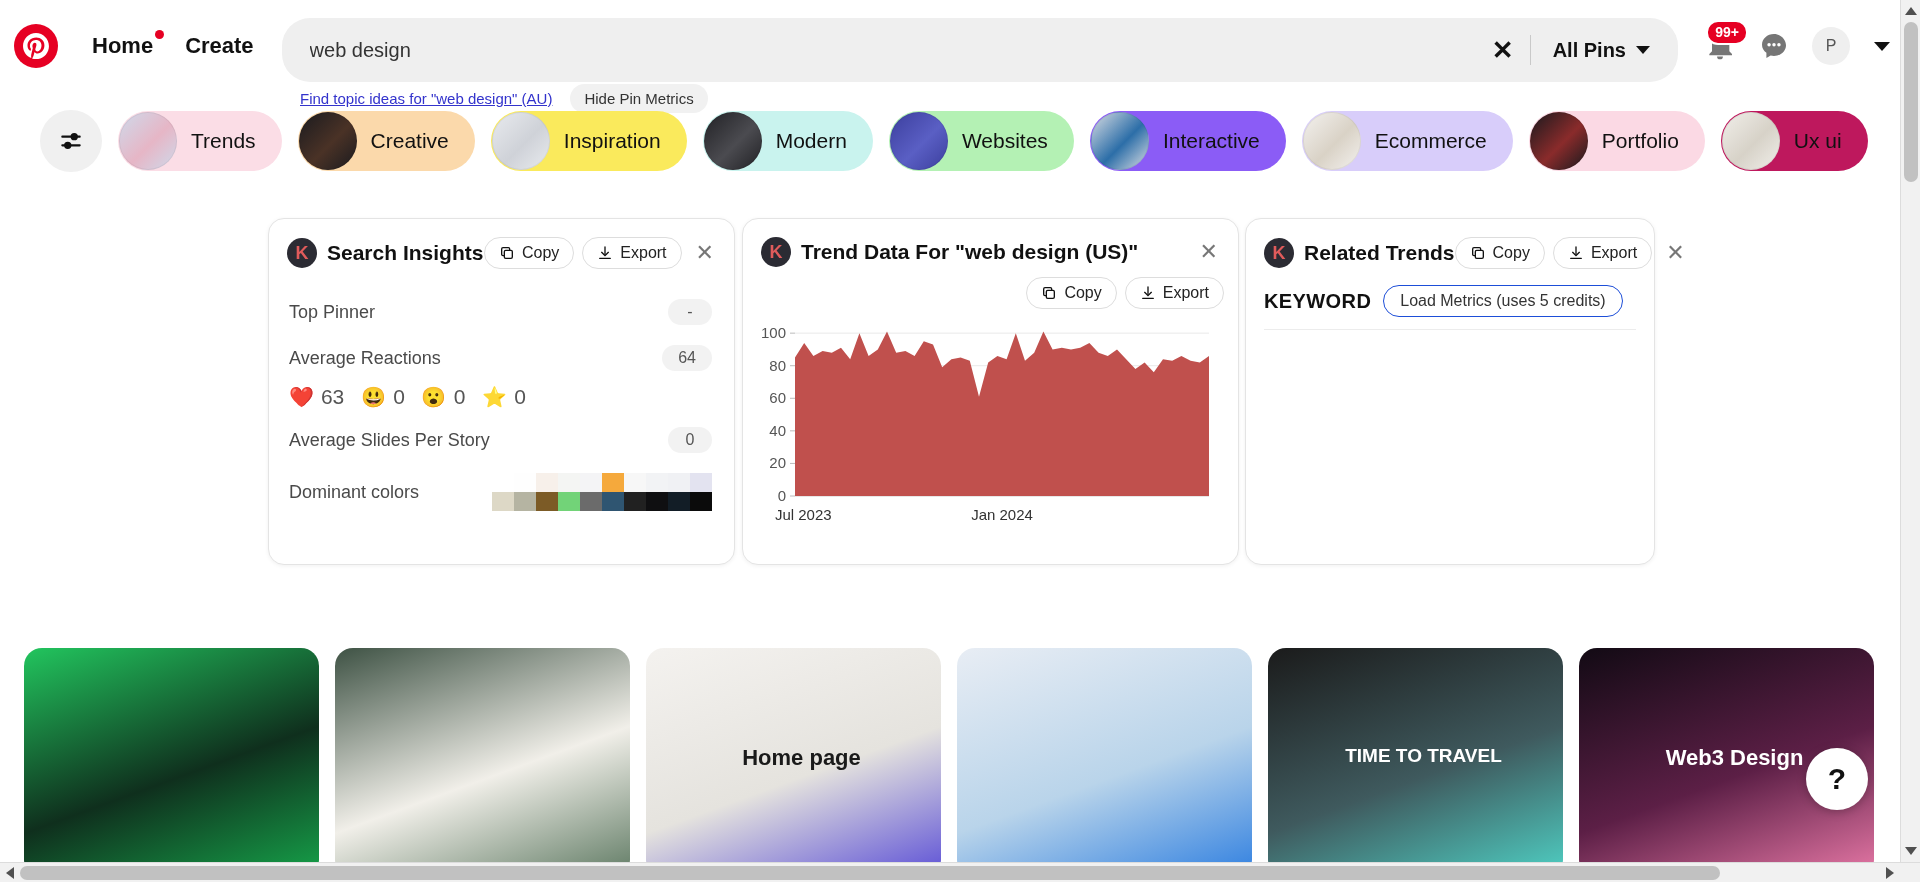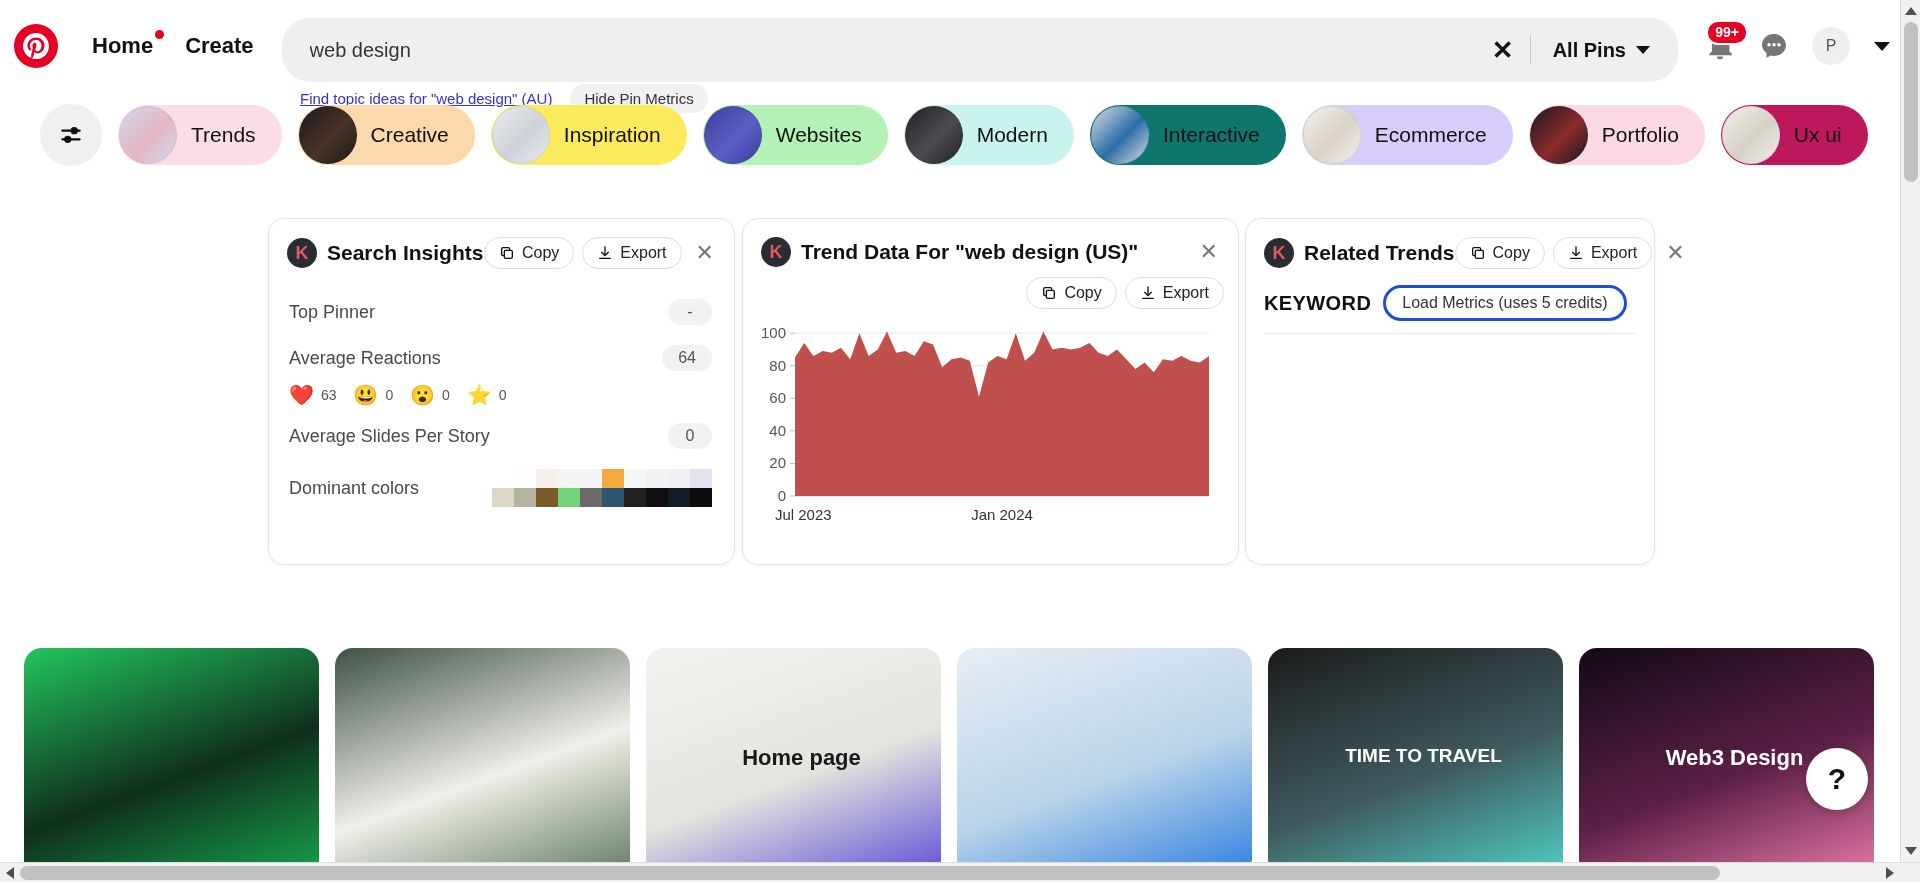--- a/index.html
+++ b/index.html
@@ -88,21 +88,21 @@
     display: flex; align-items: center; gap: 18px;
   }
   .topic-link { font-size: 15px; color: #3333cc; text-decoration: underline; cursor: pointer; }
   .hide-metrics {
     font-size: 15px; color: #333; background: #f1f1f1;
     padding: 6px 14px; border-radius: 16px; cursor: pointer;
   }
 
   
   .chiprow {
-    position: absolute; top: 104px; left: 40px;
+    position: absolute; top: 110px; left: 40px;
     display: flex; align-items: center; gap: 16px;
     width: 1870px; overflow: hidden;
   }
   .filter-btn {
     width: 62px; height: 62px; border-radius: 50%;
     background: #f0f0f0; flex: 0 0 auto; cursor: pointer;
     display: flex; align-items: center; justify-content: center;
   }
   .chip {
     display: flex; align-items: center; gap: 14px;
@@ -151,40 +151,40 @@
     display: flex; align-items: center; justify-content: space-between;
     padding: 10px 0; min-height: 34px;
   }
   .ins-label { font-size: 18px; color: #4a4a4a; }
   .ins-val {
     background: #f2f2f2; border-radius: 14px; padding: 4px 16px;
     font-size: 16px; color: #555; min-width: 44px; text-align: center;
   }
   .react-row { display: flex; align-items: center; gap: 7px; padding: 4px 0 8px 0; }
   .react-row .em { font-size: 20px; line-height: 1; }
-  .react-row .num { font-size: 14px; color: #555; margin-right: 10px; }
+  .react-row .num { font-size: 21px; color: #555; margin-right: 10px; }
   .swatches { display: flex; flex-direction: column; gap: 0; }
   .swrow { display: flex; }
   .sw { width: 22px; height: 19px; }
 
   
   #panel-trend { left: 742px; top: 218px; width: 497px; height: 347px; }
   .chart-area { position: relative; padding: 0 14px 0 6px; }
   .chart-actions { display: flex; justify-content: flex-end; gap: 8px; padding: 4px 14px 8px 0; }
   .chart-svg { display: block; }
 
   
   #panel-related { left: 1245px; top: 218px; width: 410px; height: 347px; }
   .kw-row {
     display: flex; align-items: center; gap: 12px;
     padding: 10px 18px 12px 18px;
   }
   .kw-label { font-size: 20px; font-weight: bold; color: #111; letter-spacing: .4px; }
   .load-metrics {
-    border: 3px solid #1d4ed8; border-radius: 18px; padding: 6px 16px;
+    border: 1px solid #1d4ed8; border-radius: 18px; padding: 6px 16px;
     font-size: 16px; color: #333; cursor: pointer; white-space: nowrap;
   }
   .kw-sep { height: 1px; background: #ececec; margin: 0 18px; }
   .kw-list { padding: 14px 18px 0 18px; display: flex; flex-direction: column; gap: 10px; }
   .kw-list a {
     font-size: 19px; color: #3333cc; text-decoration: underline; cursor: pointer; width: fit-content;
   }
 
   
   .pingrid {
@@ -300,29 +300,29 @@
         <span class="clabel">Trends</span>
       </div>
       <div class="chip" style="background: rgb(251, 217, 171);">
         <div class="thumb" style="background: linear-gradient(135deg, rgb(27, 27, 31) 0%, rgb(74, 50, 38) 55%, rgb(27, 27, 31) 100%);"></div>
         <span class="clabel">Creative</span>
       </div>
       <div class="chip" style="background: rgb(250, 234, 92);">
         <div class="thumb" style="background: linear-gradient(135deg, rgb(232, 234, 238) 0%, rgb(207, 210, 216) 55%, rgb(232, 234, 238) 100%);"></div>
         <span class="clabel">Inspiration</span>
       </div>
+      <div class="chip" style="background: rgb(201, 243, 238);">
+        <div class="thumb" style="background: linear-gradient(135deg, rgb(34, 34, 38) 0%, rgb(75, 75, 80) 55%, rgb(34, 34, 38) 100%);"></div>
+        <span class="clabel">Modern</span>
+      </div>
       <div class="chip" style="background: rgb(180, 241, 180);">
         <div class="thumb" style="background: linear-gradient(135deg, rgb(60, 63, 158) 0%, rgb(90, 95, 196) 55%, rgb(60, 63, 158) 100%);"></div>
         <span class="clabel">Websites</span>
       </div>
-      <div class="chip" style="background: rgb(201, 243, 238);">
-        <div class="thumb" style="background: linear-gradient(135deg, rgb(34, 34, 38) 0%, rgb(75, 75, 80) 55%, rgb(34, 34, 38) 100%);"></div>
-        <span class="clabel">Modern</span>
-      </div>
-      <div class="chip" style="background: #0f766e;">
+      <div class="chip" style="background: #8b5cf6;">
         <div class="thumb" style="background: linear-gradient(135deg, rgb(217, 221, 227) 0%, rgb(44, 110, 168) 55%, rgb(217, 221, 227) 100%);"></div>
         <span class="clabel">Interactive</span>
       </div>
       <div class="chip" style="background: rgb(216, 205, 250);">
         <div class="thumb" style="background: linear-gradient(135deg, rgb(243, 241, 238) 0%, rgb(217, 210, 198) 55%, rgb(243, 241, 238) 100%);"></div>
         <span class="clabel">Ecommerce</span>
       </div>
       <div class="chip" style="background: rgb(251, 217, 228);">
         <div class="thumb" style="background: linear-gradient(135deg, rgb(26, 26, 30) 0%, rgb(138, 43, 43) 55%, rgb(26, 26, 30) 100%);"></div>
         <span class="clabel">Portfolio</span>

